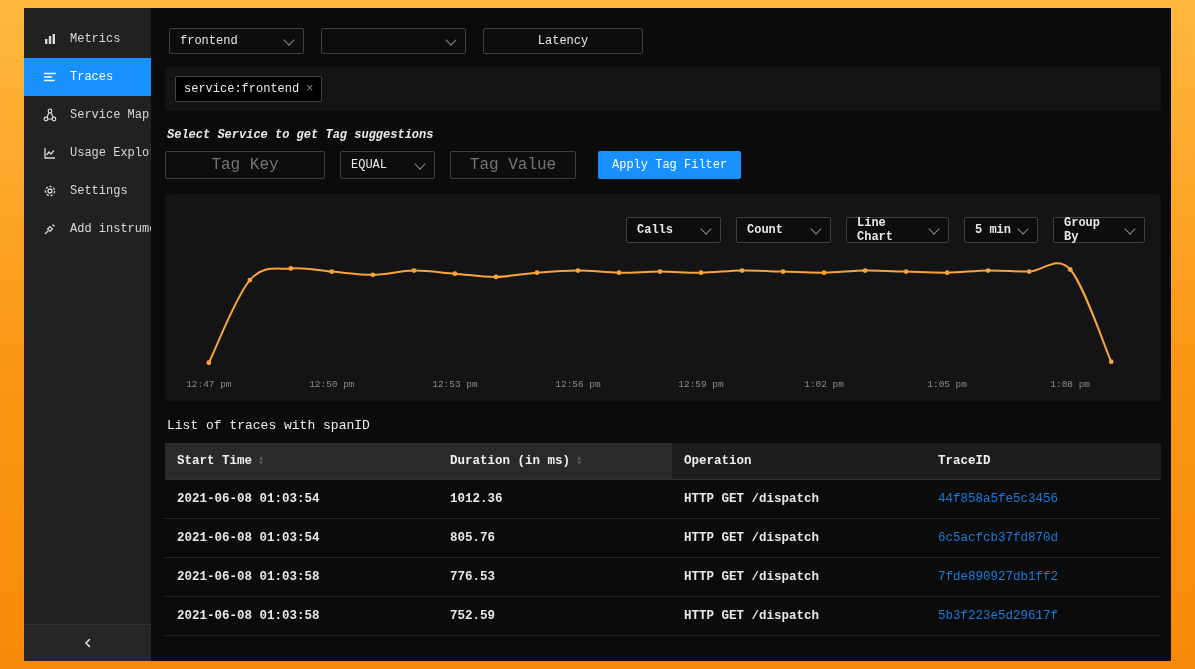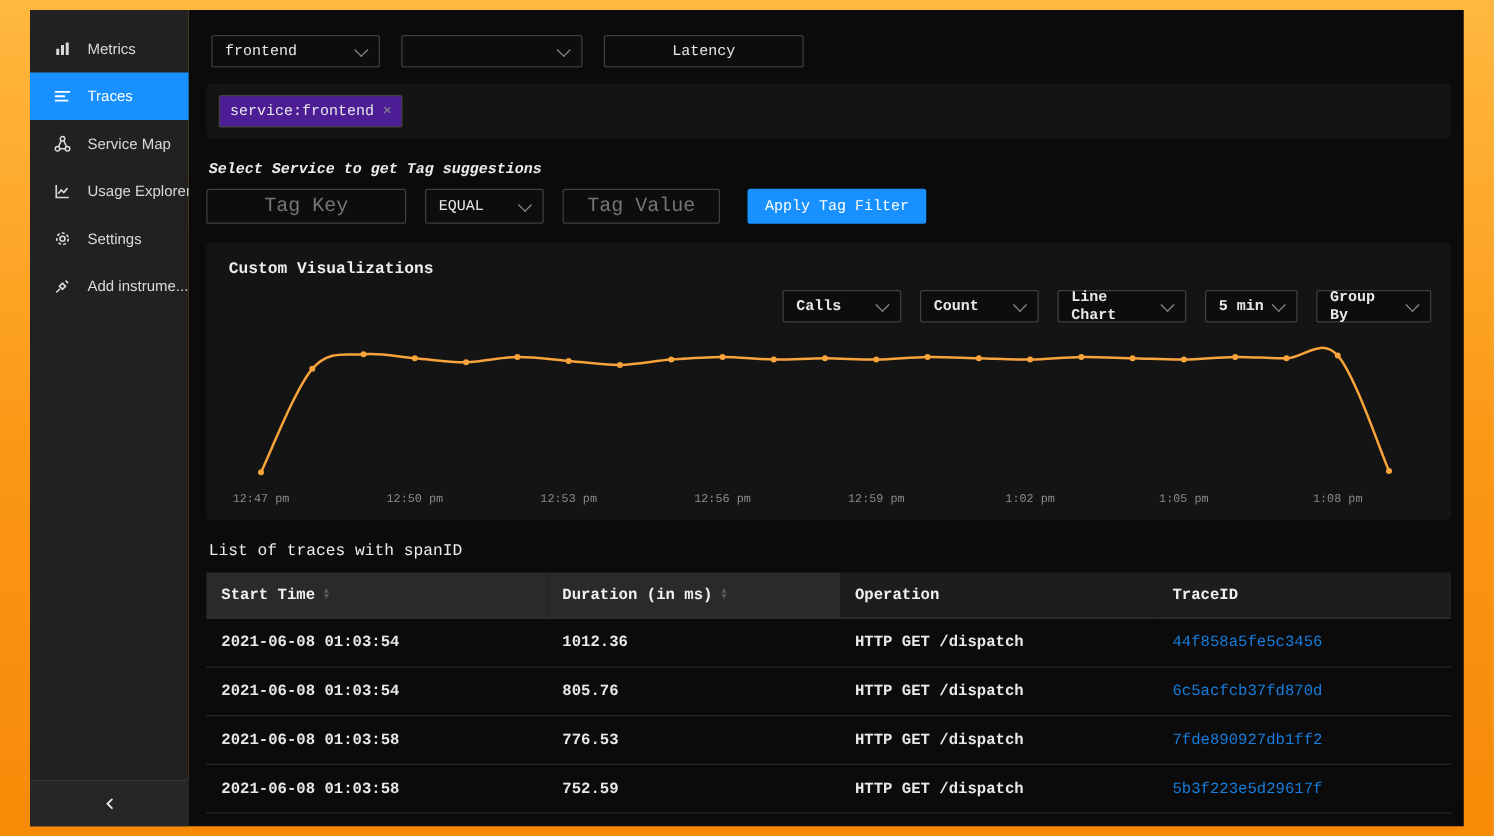--- a/index.html
+++ b/index.html
@@ -7,42 +7,42 @@
     width:1195px;height:669px;overflow:hidden;position:relative;
     background:linear-gradient(180deg,#ffb83f 0%,#fb9714 55%,#f68a07 100%);
     font-family:"Liberation Sans", sans-serif;
   }
   .frame{position:absolute;left:24px;top:8px;right:24px;bottom:8px;display:flex;}
 
   
   .sidebar{width:127px;background:#212121;display:flex;flex-direction:column;flex-shrink:0;}
   .nav{display:flex;flex-direction:column;margin-top:12px;}
   .nav-item{height:38px;display:flex;align-items:center;gap:13px;padding-left:19px;
-    font-size:12px;color:#d9d9d9;cursor:pointer;white-space:nowrap;}
+    font-size:12px;color:#d9d9d9;cursor:pointer;white-space:nowrap;font-family:Liberation Mono, monospace;}
   .nav-item.active{background:#1890ff;color:#fff;}
   .nav-icon{width:14px;height:14px;display:inline-flex;flex-shrink:0;}
   .collapse{margin-top:auto;height:36px;border-top:1px solid #333;background:#262626;
     display:flex;align-items:center;justify-content:center;cursor:pointer;}
 
   
   .main{flex:1;background:#0b0b0b;padding:20px 10px 0 14px;display:flex;flex-direction:column;overflow:hidden;font-family:Liberation Mono, monospace;}
 
   .controls-row{display:flex;gap:17px;margin:0 0 13px 4px;}
   .select{height:26px;border:1px solid #3f3f3f;background:#0d0d0d;color:#e8e8e8;
     display:flex;align-items:center;justify-content:space-between;padding:0 10px;
     font-size:12px;border-radius:2px;cursor:pointer;box-sizing:border-box;}
   .select .lbl{font-weight:500;}
   .select.center{justify-content:center;}
   .w135{width:135px}.w145{width:145px}.w160{width:160px}.w95{width:95px}
   .w103{width:103px}.w92{width:92px}.w90{width:74px}.w126{width:126px}
   .chev{width:7px;height:7px;border-right:1.4px solid #8a8a8a;border-bottom:1.4px solid #8a8a8a;
     transform:rotate(45deg);margin-left:8px;margin-top:-3px;flex-shrink:0;}
 
   .chip-bar{height:44px;background:#141414;border-radius:4px;display:flex;align-items:center;padding:0 10px;}
-  .chip{display:inline-flex;align-items:center;gap:7px;background:#4c1d95;border:1px solid #434343;
+  .chip{display:inline-flex;align-items:center;gap:7px;background:#000000;border:1px solid #434343;
     border-radius:2px;padding:5px 8px;font-size:12px;color:#e8e8e8;cursor:pointer;}
   .chip-x{color:#8c8c8c;font-size:12px;line-height:1;cursor:pointer;}
 
   .hint{margin:17px 0 9px 2px;font-style:italic;font-weight:700;font-size:12px;color:#eaeaea;}
 
   .tag-row{display:flex;align-items:center;gap:15px;}
   .tinput{height:28px;background:#0d0d0d;border:1px solid #3f3f3f;border-radius:2px;color:#e8e8e8;
     font-size:16px;text-align:center;font-family:inherit;box-sizing:border-box;outline:none;}
   .tinput::placeholder{color:#757575;}
   .tag-row .select{height:28px;}
@@ -172,21 +172,20 @@
       <input class="tinput w160" placeholder="Tag Key" style="">
       <div class="select w95">
         <span class="lbl bold">EQUAL</span>
         <span class="chev"></span>
       </div>
       <input class="tinput w126" placeholder="Tag Value" style="">
       <button class="apply">Apply Tag Filter</button>
     </div>
 
     <section class="panel">
-      <div class="panel-title">Custom Visualizations</div>
       <div class="viz-row">
         <div class="select w95">
           <span class="lbl">Calls</span>
           <span class="chev"></span>
         </div>
         <div class="select w95">
           <span class="lbl">Count</span>
           <span class="chev"></span>
         </div>
         <div class="select w103">

